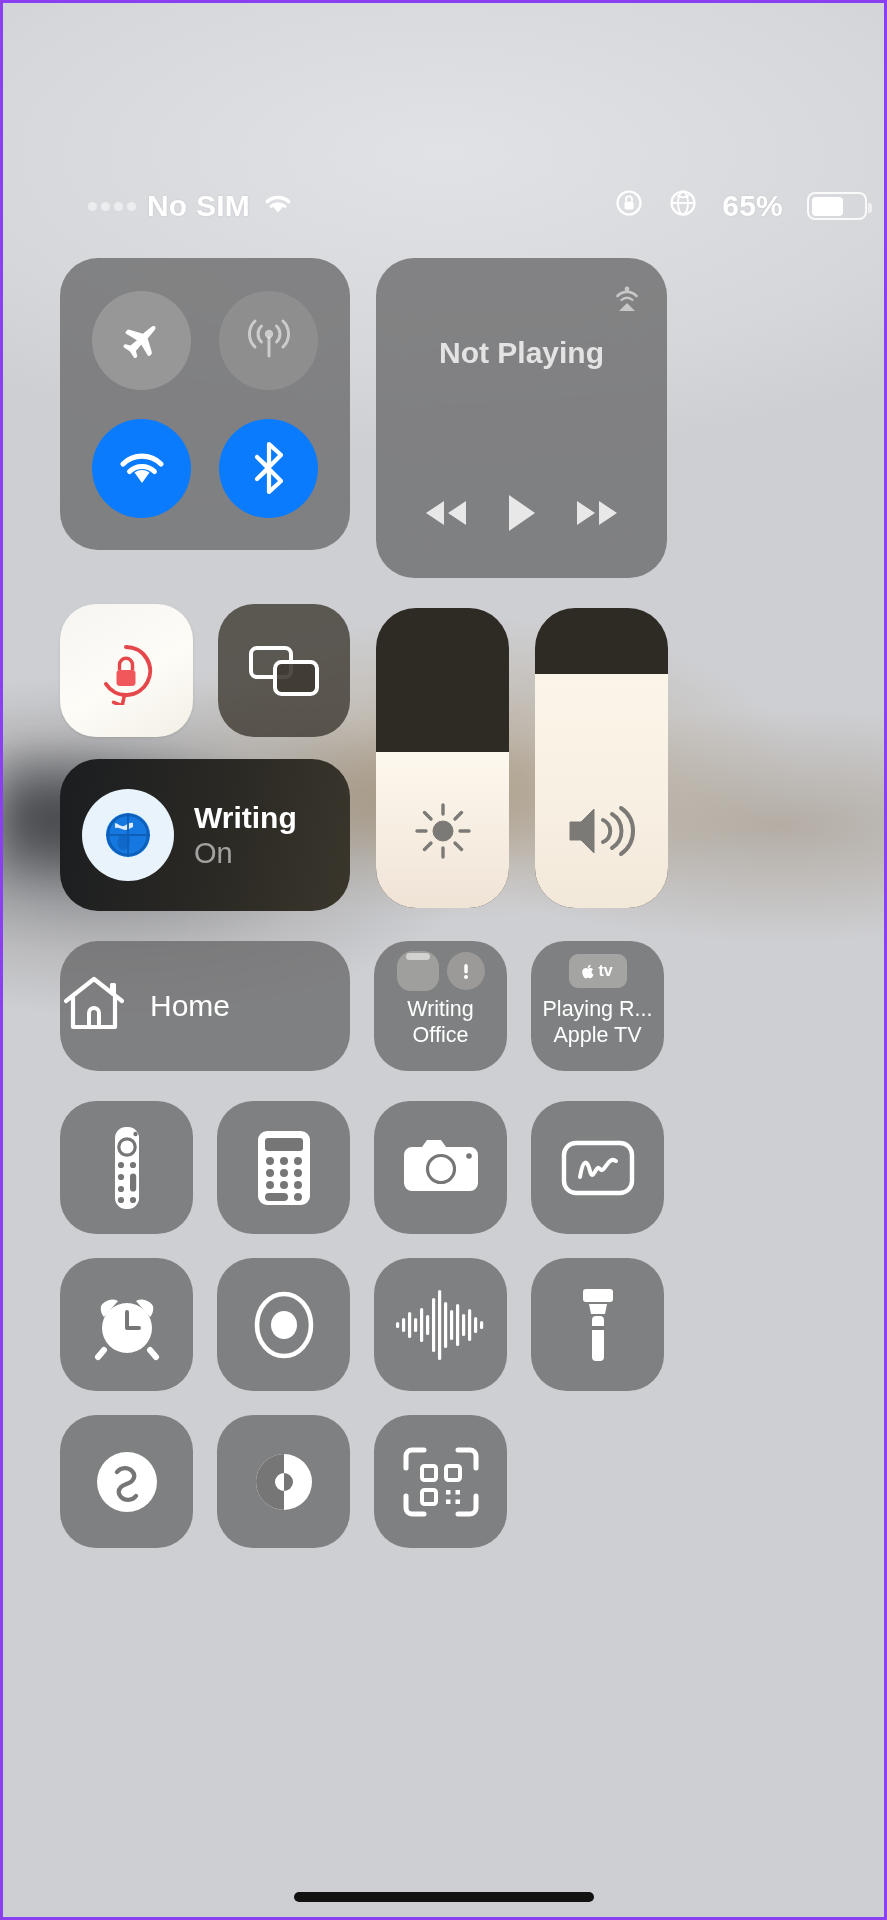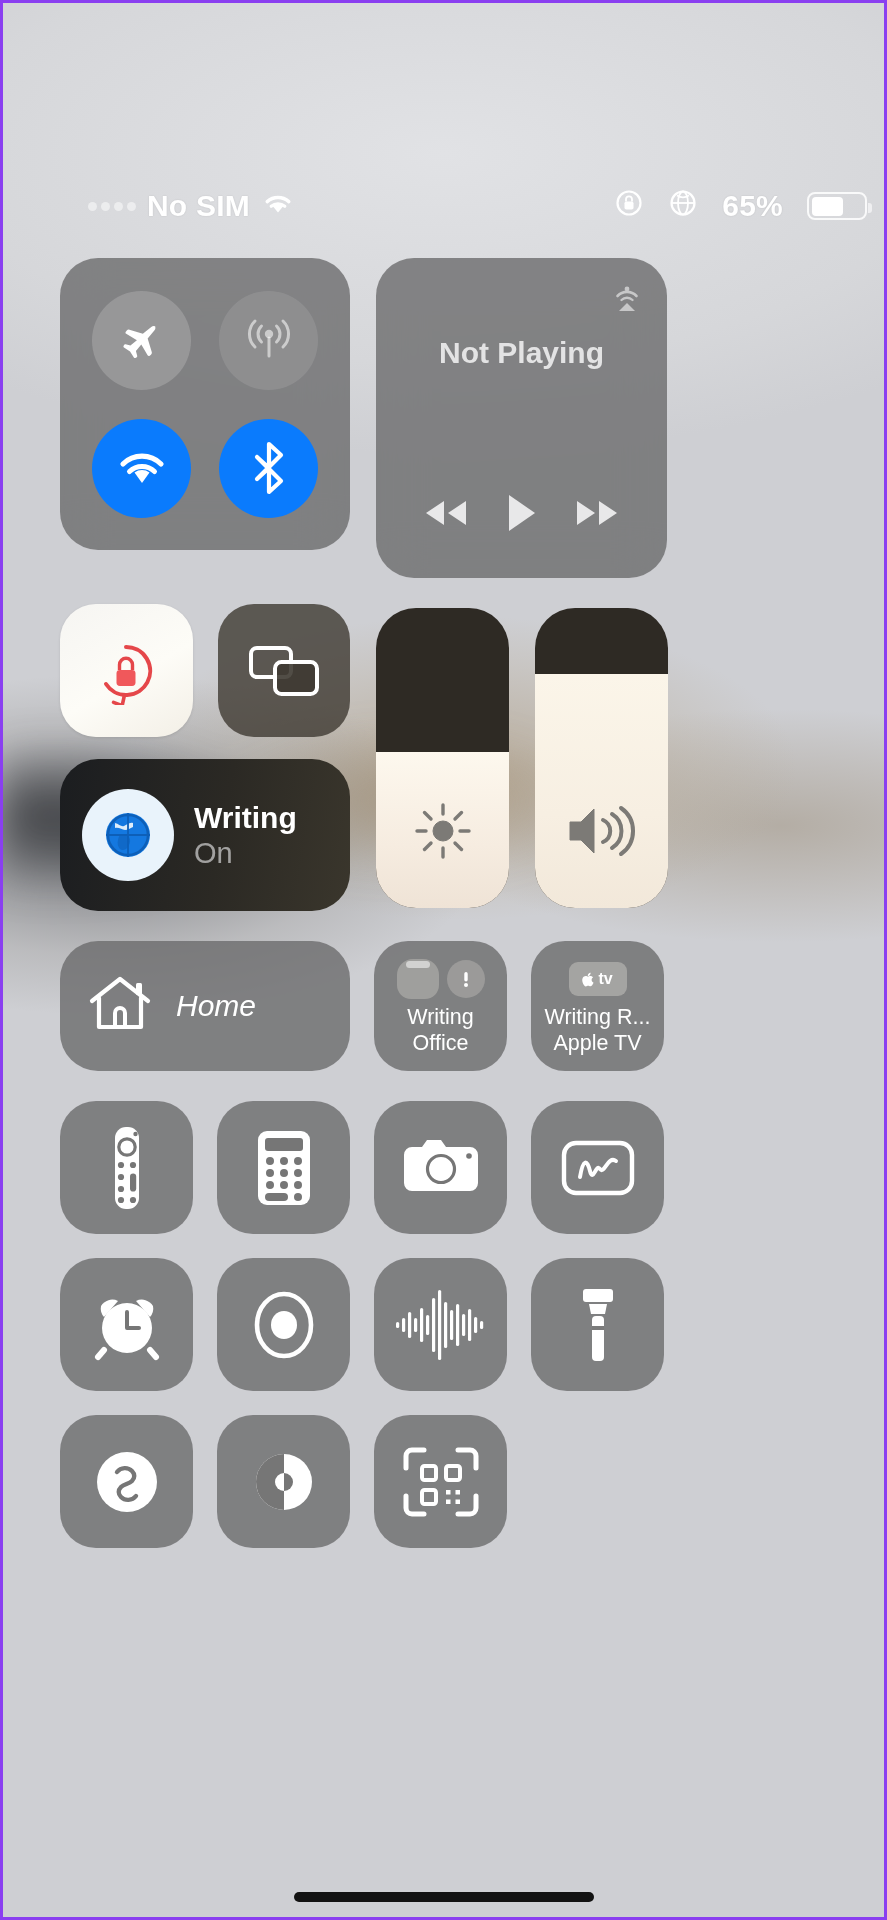--- a/index.html
+++ b/index.html
@@ -127,27 +127,27 @@
   #brightness-slider .fill { height:52%; background:linear-gradient(180deg,#fdf8ee 0%,#f6ece0 60%,#efe3d6 100%); }
   #volume-slider .fill { height:78%; background:linear-gradient(180deg,#fbf5e9 0%,#f7efe2 60%,#f2e8da 100%); }
   .slider-icon { position:absolute; left:0; right:0; bottom:46px; display:flex; justify-content:center; }
   .slider-icon svg path, .slider-icon svg line, .slider-icon svg circle { stroke:#7c7a76; }
 
   
   #block3 { margin-top:30px; display:flex; gap:24px; }
   #home-tile {
     width:290px; height:130px; border-radius:38px;
     background:rgba(105,105,106,0.78);
-    display:flex; align-items:center; padding-left:26px; gap:22px;font-style:italic;
+    display:flex; align-items:center; gap:22px;
   }
   #home-label { color:#fff; font-size:30px; font-weight:500; }
   .device-tile {
     width:133px; height:130px; border-radius:34px;
     background:rgba(105,105,106,0.78);
-    display:flex; flex-direction:column; align-items:center; padding-top:16px;
+    display:flex; flex-direction:column; align-items:center; padding-top:8px;
   }
   .device-glyphs { display:flex; align-items:center; gap:8px; height:44px; }
   .device-name { color:#fff; font-size:21.5px; font-weight:500; line-height:1.2; text-align:center; margin-top:4px; }
   .badge-warn { width:38px; height:38px; border-radius:50%; background:rgba(160,159,157,0.85); display:flex; align-items:center; justify-content:center; }
   .homepod-glyph { width:42px; height:40px; border-radius:16px 16px 14px 14px; background:rgba(163,162,160,0.9); position:relative; }
   .homepod-glyph:before { content:""; position:absolute; left:9px; top:2px; width:24px; height:7px; border-radius:5px; background:rgba(213,213,212,0.95); }
   .atv-glyph { width:58px; height:34px; border-radius:9px; background:rgba(168,167,165,0.9); display:flex; align-items:center; justify-content:center; gap:2px; color:#fff; font-size:16px; font-weight:700; }
 
   
   #app-grid { margin-top:30px; display:grid; grid-template-columns:repeat(4,133px); gap:24px 24px; }
@@ -373,21 +373,21 @@
     </div>
 
     <div class="device-tile">
       <span class="device-glyphs">
         <span class="atv-glyph">
           <svg width="13" height="15" viewBox="0 0 13 15" style="margin-right:1px">
             <path d="M9.6 8.0 c0 -1.8 1.4 -2.6 1.5 -2.7 c-0.8 -1.2 -2.1 -1.3 -2.5 -1.4 c-1.1 -0.1 -2.1 0.6 -2.6 0.6 c-0.5 0 -1.4 -0.6 -2.3 -0.6 c-1.2 0 -2.3 0.7 -2.9 1.8 c-1.2 2.1 -0.3 5.3 0.9 7 c0.6 0.8 1.3 1.8 2.2 1.7 c0.9 0 1.2 -0.6 2.3 -0.6 c1.1 0 1.3 0.6 2.3 0.5 c0.9 0 1.5 -0.8 2.1 -1.7 c0.7 -1 0.9 -1.9 0.9 -2 c0 0 -1.8 -0.7 -1.9 -2.6 z M7.9 2.9 c0.5 -0.6 0.8 -1.4 0.7 -2.2 c-0.7 0 -1.6 0.5 -2.1 1.1 c-0.5 0.5 -0.8 1.4 -0.7 2.2 c0.8 0.1 1.6 -0.4 2.1 -1.1 z" fill="#fff"></path>
           </svg>tv</span>
       </span>
       <span class="device-name">
-        <span>Writing R...</span><br>
+        <span>Playing R...</span><br>
         <span>Apple TV</span>
       </span>
     </div>
   </div>
 
   <div id="app-grid">
 
     <div class="app-tile">
       <svg width="44" height="86" viewBox="0 0 44 86">
         <rect x="10" y="2" width="24" height="82" rx="11" fill="#fff"></rect>

